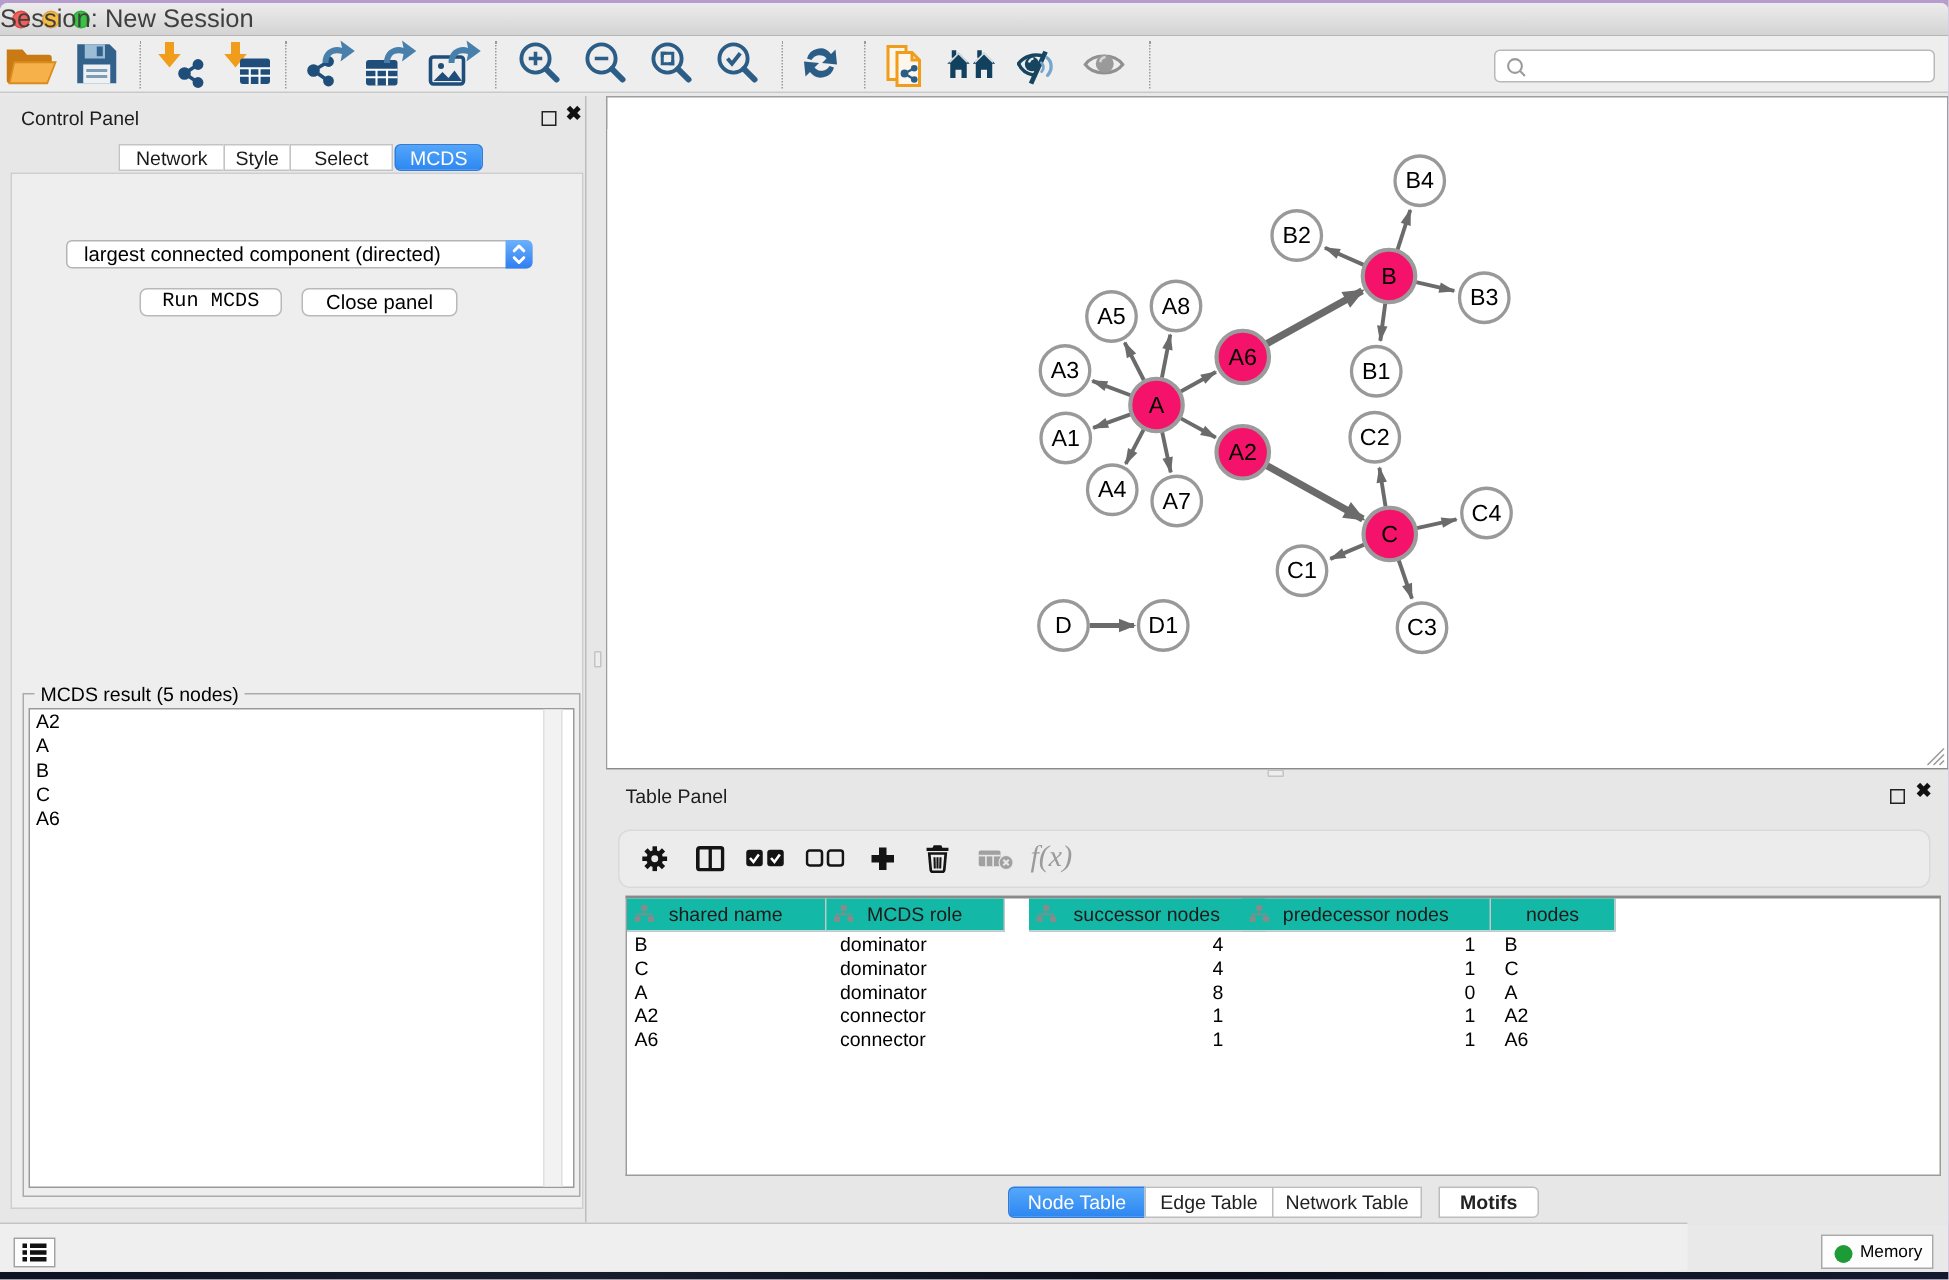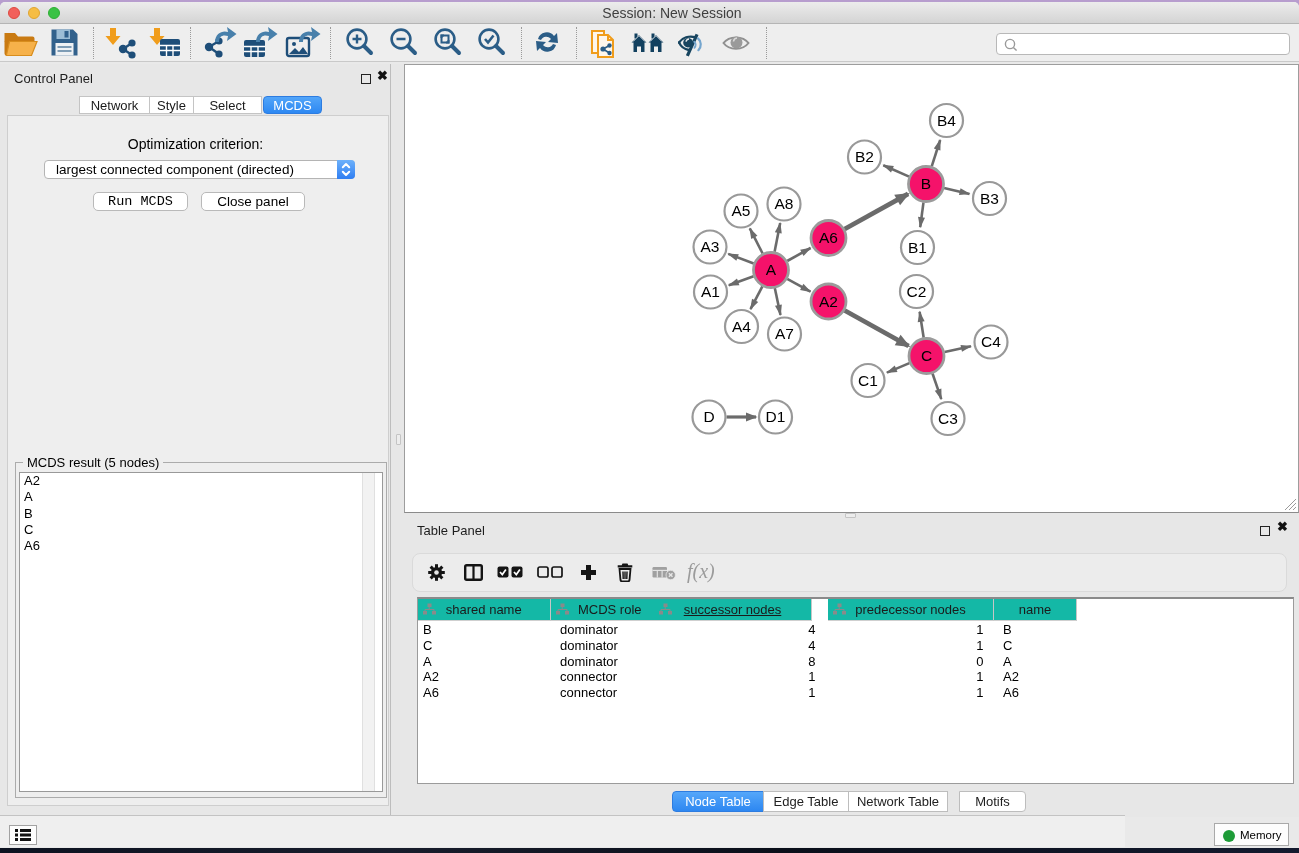--- a/index.html
+++ b/index.html
@@ -6,21 +6,21 @@
 html,body { width:1299px; height:853px; overflow:hidden; }
 body { font-family:"Liberation Sans", sans-serif; background:#b79dce; position:relative; }
 
 
 #appwin { position:absolute; left:0; top:2px; width:1299px; height:846px; background:#e9e9e9; border-radius:5px 5px 0 0; overflow:hidden; }
 #titlebar { position:absolute; left:0; top:0; width:1299px; height:22px; background:linear-gradient(#ececec,#d4d4d4); border-bottom:1px solid #b5b5b5; border-radius:5px 5px 0 0; }
 .tl { position:absolute; top:5px; width:12px; height:12px; border-radius:50%; }
 .t1 { left:8px;  background:#f2605b; border:1px solid #dd4a41; }
 .t2 { left:28px; background:#f6bd44; border:1px solid #e0a431; }
 .t3 { left:48px; background:#3ac244; border:1px solid #2fae34; }
-#titletext { position:absolute; top:0; left:0; width:100%; height:22px; line-height:22px; text-align:center; font-size:14px; color:#3f3f3f;padding-left:45px; }
+#titletext { position:absolute; top:0; left:0; width:100%; height:22px; line-height:22px; font-size:17px; color:#3f3f3f; }
 
 
 #toolbar { position:absolute; left:0; top:22px; width:1299px; height:38px; background:#eeeeee; border-bottom:1px solid #c9c9c9; }
 .sep { position:absolute; top:3px; height:32px; width:0; border-left:1px dotted #9a9a9a; }
 .ticon { position:absolute; top:3px; }
 #searchbox { position:absolute; left:996px; top:9px; width:294px; height:22px; background:#fff; border:1px solid #b8b8b8; border-radius:4px; }
 
 
 #mainarea { position:absolute; left:0; top:62px; width:1299px; height:753px; background:#e7e7e7; }
 
@@ -235,21 +235,20 @@
 
     <div id="cpanel">
       <div class="phead">Control Panel</div>
       <div class="floatico" style="left:361px; top:10px;"></div>
       <div class="closeico" style="left:377px; top:4px;">✖</div>
       <div class="cptabs" style="left:79px; width:71px;">Network</div>
       <div class="cptabs" style="left:149px; width:45px;">Style</div>
       <div class="cptabs" style="left:193px; width:69px;">Select</div>
       <div class="cptabs cptab-sel" style="left:263px; width:59px;">MCDS</div>
       <div id="cpbox"></div>
-      <div id="optlabel">Optimization criterion:</div>
       <div id="dropdown">largest connected component (directed)
         <div id="ddbtn"><svg width="18" height="19" viewBox="0 0 18 19">
               <g fill="none" stroke="#fff" stroke-width="2" stroke-linecap="round" stroke-linejoin="round">
                 <path d="M5.8 7.2 L9 4 L12.2 7.2"></path>
                 <path d="M5.8 11.8 L9 15 L12.2 11.8"></path>
               </g>
             </svg></div>
       </div>
       <div class="btn" style="left:93px; top:128px; width:95px;font-family:Liberation Mono, monospace;">Run MCDS</div>
       <div class="btn" style="left:201px; top:128px; width:104px;">Close panel</div>
@@ -429,37 +428,37 @@
               </g>
             </svg>shared name</div>
 <div class="th" style="left:132.5px;width:119.5px;"><svg width="13" height="13" viewBox="0 0 13 13" style="position:absolute;left:5px;top:4px">
               <g fill="#8a8a8a">
                 <rect x="4.5" y="0.5" width="4" height="3.5"></rect>
                 <rect x="0" y="8" width="4" height="3.5"></rect>
                 <rect x="9" y="8" width="4" height="3.5"></rect>
                 <path d="M6.2,4 v2 M2,8 v-1.5 h9 V8 M6.2,6 v0" stroke="#8a8a8a" stroke-width="1" fill="none"></path>
               </g>
             </svg>MCDS role</div>
-<div class="th" style="left:236px;width:158px;text-decoration:underline;"><svg width="13" height="13" viewBox="0 0 13 13" style="position:absolute;left:5px;top:4px">
+<div class="th" style="left:268px;width:158px;"><svg width="13" height="13" viewBox="0 0 13 13" style="position:absolute;left:5px;top:4px">
               <g fill="#8a8a8a">
                 <rect x="4.5" y="0.5" width="4" height="3.5"></rect>
                 <rect x="0" y="8" width="4" height="3.5"></rect>
                 <rect x="9" y="8" width="4" height="3.5"></rect>
                 <path d="M6.2,4 v2 M2,8 v-1.5 h9 V8 M6.2,6 v0" stroke="#8a8a8a" stroke-width="1" fill="none"></path>
               </g>
             </svg>successor nodes</div>
 <div class="th" style="left:410px;width:166px;"><svg width="13" height="13" viewBox="0 0 13 13" style="position:absolute;left:5px;top:4px">
               <g fill="#8a8a8a">
                 <rect x="4.5" y="0.5" width="4" height="3.5"></rect>
                 <rect x="0" y="8" width="4" height="3.5"></rect>
                 <rect x="9" y="8" width="4" height="3.5"></rect>
                 <path d="M6.2,4 v2 M2,8 v-1.5 h9 V8 M6.2,6 v0" stroke="#8a8a8a" stroke-width="1" fill="none"></path>
               </g>
             </svg>predecessor nodes</div>
-<div class="th" style="left:576px;width:83px;">name</div>
+<div class="th" style="left:576px;width:83px;">nodes</div>
 <div class="td" style="left:5px;top:22.6px;width:120px;">B</div>
 <div class="td" style="left:142px;top:22.6px;width:100px;">dominator</div>
 <div class="td" style="left:252px;top:22.6px;width:145.5px;text-align:right;">4</div>
 <div class="td" style="left:410px;top:22.6px;width:155.5px;text-align:right;">1</div>
 <div class="td" style="left:585px;top:22.6px;width:60px;">B</div>
 <div class="td" style="left:5px;top:38.5px;width:120px;">C</div>
 <div class="td" style="left:142px;top:38.5px;width:100px;">dominator</div>
 <div class="td" style="left:252px;top:38.5px;width:145.5px;text-align:right;">4</div>
 <div class="td" style="left:410px;top:38.5px;width:155.5px;text-align:right;">1</div>
 <div class="td" style="left:585px;top:38.5px;width:60px;">C</div>
@@ -475,21 +474,21 @@
 <div class="td" style="left:585px;top:70.4px;width:60px;">A2</div>
 <div class="td" style="left:5px;top:86.3px;width:120px;">A6</div>
 <div class="td" style="left:142px;top:86.3px;width:100px;">connector</div>
 <div class="td" style="left:252px;top:86.3px;width:145.5px;text-align:right;">1</div>
 <div class="td" style="left:410px;top:86.3px;width:155.5px;text-align:right;">1</div>
 <div class="td" style="left:585px;top:86.3px;width:60px;">A6</div>
       </div>
       <div class="ttabs ttab-sel" style="left:280px; width:92px; border-radius:4px 0 0 4px;">Node Table</div>
       <div class="ttabs" style="left:371px; width:86px;">Edge Table</div>
       <div class="ttabs" style="left:456px; width:100px;">Network Table</div>
-      <div class="ttabs" style="left:567px; width:67px; border-radius:0 4px 4px 0;">Motifs</div>
+      <div class="ttabs" style="left:567px; width:67px; border-radius:0 4px 4px 0;font-weight:bold;">Motifs</div>
     </div>
   </div>
     <div style="position:absolute;left:396px;top:432px;width:5px;height:11px;background:#ededed;border:1px solid #c4c4c4;border-radius:1px;"></div>
     <div style="position:absolute;left:845px;top:511px;width:11px;height:5px;background:#ededed;border:1px solid #c4c4c4;border-radius:1px;"></div>
   <div id="statusbar">
     <div id="listbtn">
       <svg width="26" height="18" viewBox="0 0 26 18" style="position:absolute;left:0px;top:0px">
         <g fill="#111">
             <rect x="5" y="3" width="3" height="3"></rect>
             <rect x="5" y="7.5" width="3" height="3"></rect>

